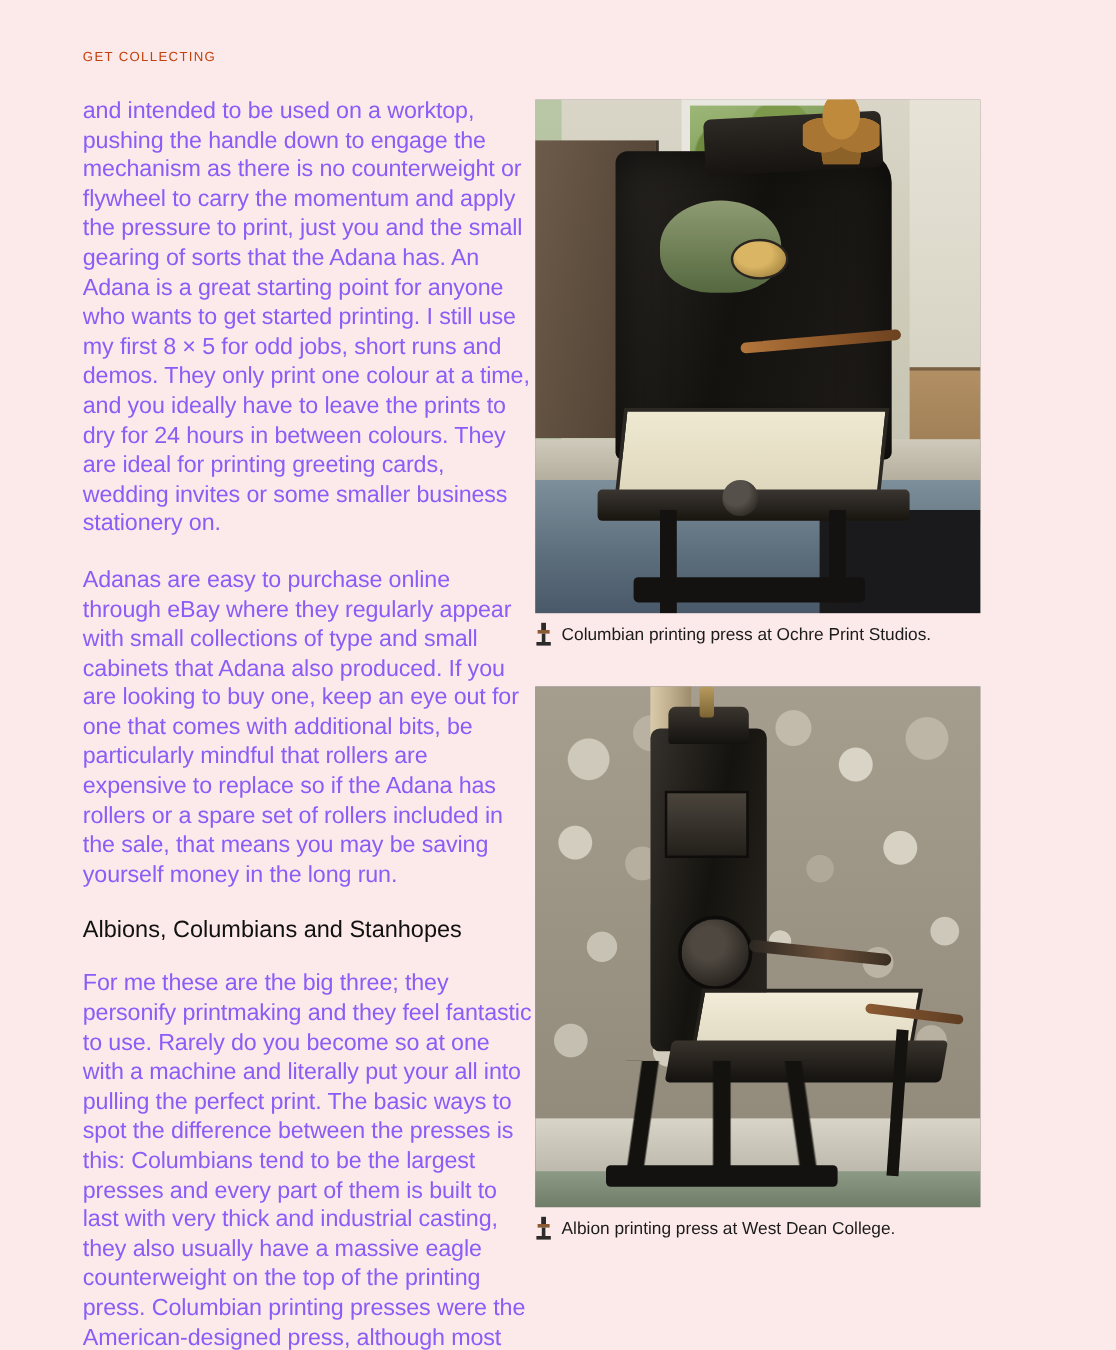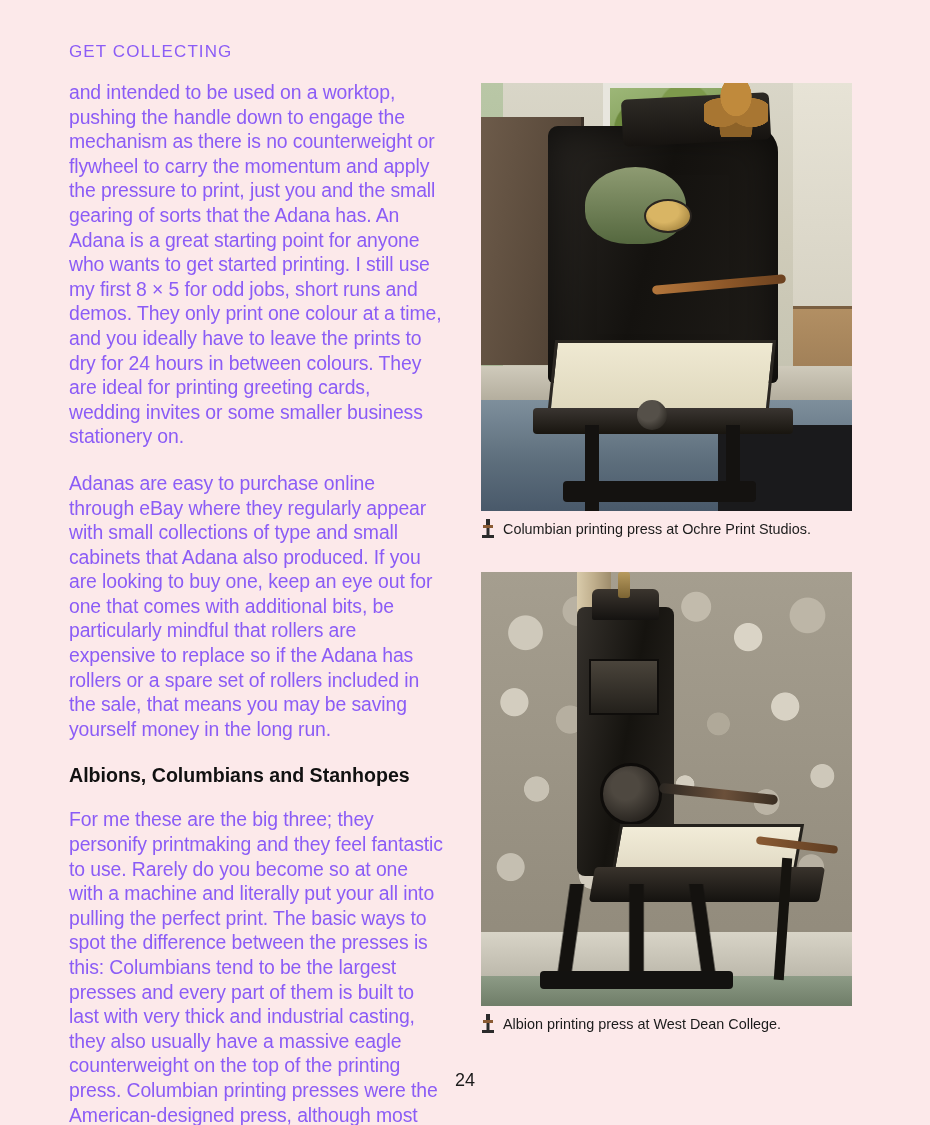--- a/index.html
+++ b/index.html
@@ -18,23 +18,23 @@
 
   .page {
     position: absolute;
     inset: 0;
   }
 
   .running-head {
     position: absolute;
     left: 69px;
     top: 42px;
-    font-size: 17px;
+    font-size: 11px;
     letter-spacing: 1.1px;
-    color: #8b5cf6;
+    color: #c2410c;
     font-weight: 400;
   }
 
   .col-left {
     position: absolute;
     left: 69px;
     top: 80px;
     width: 375px;
   }
 
@@ -43,28 +43,28 @@
     line-height: 24.6px;
     color: #8b5cf6;
     margin: 0 0 22px 0;
     letter-spacing: -0.1px;
   }
   .para:last-child { margin-bottom: 0; }
 
   .subhead {
     font-size: 19.6px;
     line-height: 24px;
-    font-weight: 700;
+    font-weight: 400;
     margin: 0 0 20px 0;
     color: #111;
   }
 
   .col-right {
     position: absolute;
-    left: 481px;
+    left: 446px;
     top: 83px;
     width: 435px;
   }
 
   .figure { margin: 0; }
   .figure + .figure { margin-top: 30px; }
 
   .photo {
     width: 371px;
     position: relative;
@@ -401,15 +401,14 @@
             <rect x="5.5" y="10" width="3" height="7" fill="#2b2b2b"></rect>
             <rect x="1" y="17" width="12" height="3" fill="#2b2b2b"></rect>
           </svg>
         </span>
         <span>Albion printing press at West Dean College.</span>
       </figcaption>
     </figure>
 
   </div>
 
-  <div class="folio">24</div>
 
 </div>
 
 </body></html>

